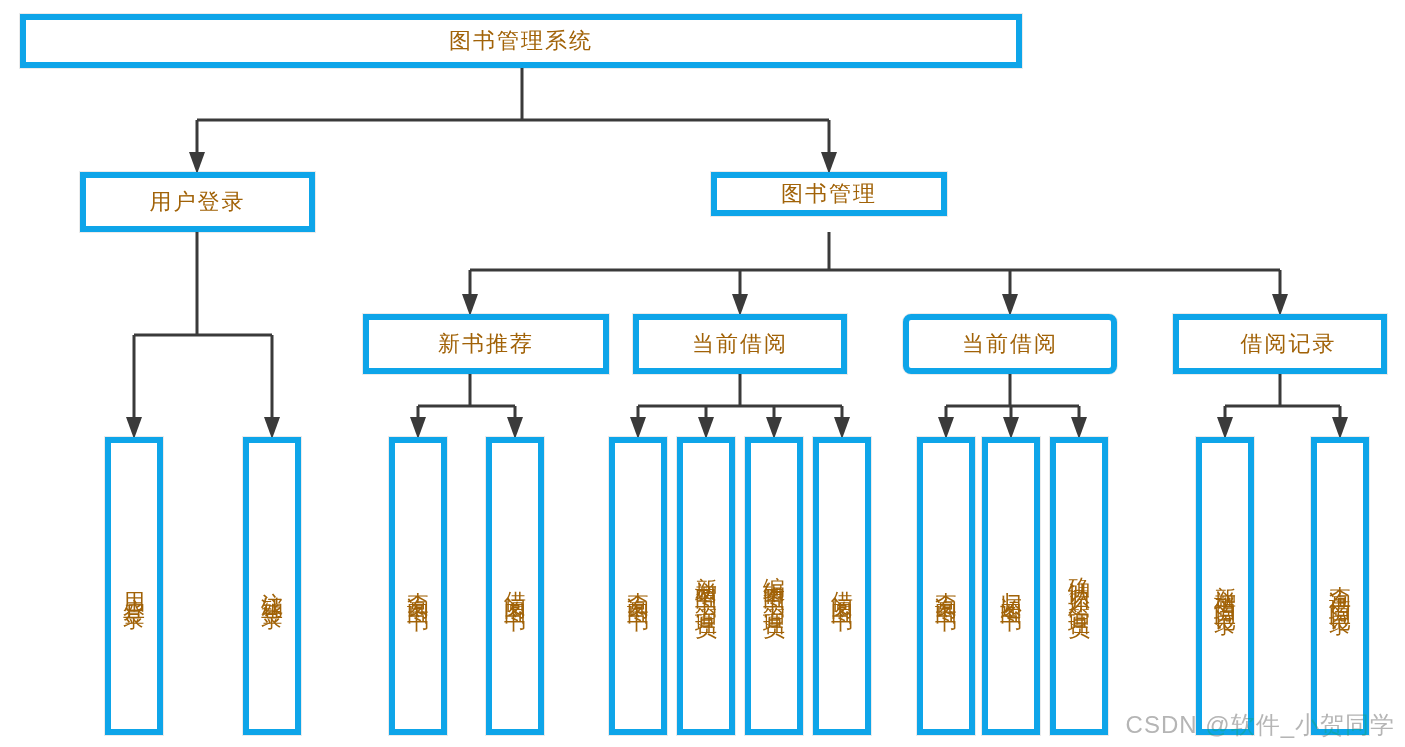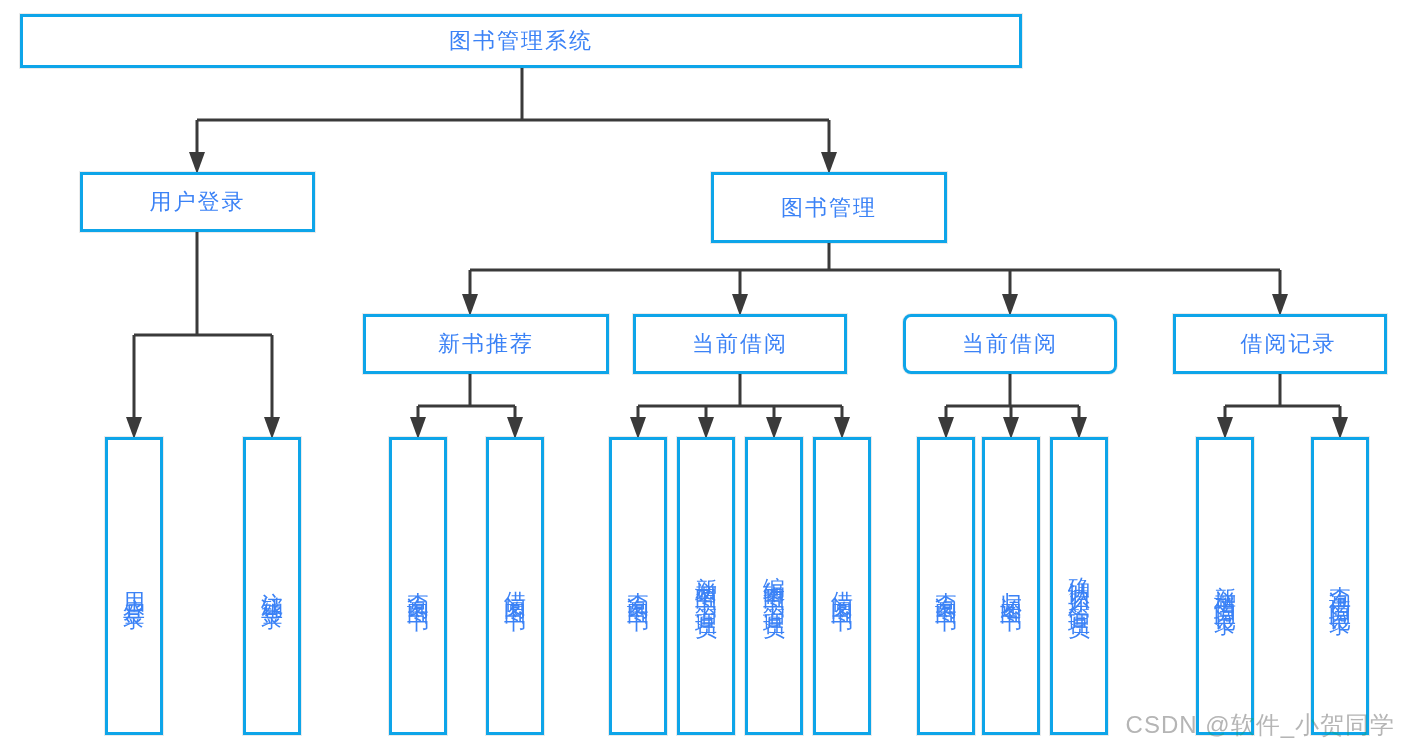--- a/index.html
+++ b/index.html
@@ -13,26 +13,26 @@
   }
   .wires {
     position: absolute;
     left: 0; top: 0;
     width: 1405px; height: 747px;
     z-index: 0;
   }
   .box {
     position: absolute;
     background: #ffffff;
-    border: 3px solid #0ea5e9;
+    border: 6px solid #0ea5e9;
     box-sizing: border-box;
     display: flex;
     align-items: center;
     justify-content: center;
-    color: #3b82f6;
+    color: #a16207;
     font-size: 22px;
     z-index: 1;
     box-shadow: 0 0 0 1px rgba(0,0,0,0.08);
   }
   .h-box span {
     letter-spacing: 2px;
     white-space: nowrap;
   }
   .v-box span {
     writing-mode: vertical-rl;
@@ -89,21 +89,21 @@
     </g>
   </svg>
 
   <div class="box h-box" style="left:20px; top:14px; width:1002px; height:54px;">
     <span>图书管理系统</span>
   </div>
 
   <div class="box h-box" style="left:80px; top:172px; width:235px; height:60px;">
     <span>用户登录</span>
   </div>
-  <div class="box h-box" style="left:711px; top:172px; width:236px; height:71px;">
+  <div class="box h-box" style="left:711px; top:172px; width:236px; height:44px;">
     <span>图书管理</span>
   </div>
 
   <div class="box h-box" style="left:363px; top:314px; width:246px; height:60px;">
     <span>新书推荐</span>
   </div>
   <div class="box h-box" style="left:633px; top:314px; width:214px; height:60px;">
     <span>当前借阅</span>
   </div>
   <div class="box h-box" style="left:903px; top:314px; width:214px; height:60px;border-radius:8px;">

